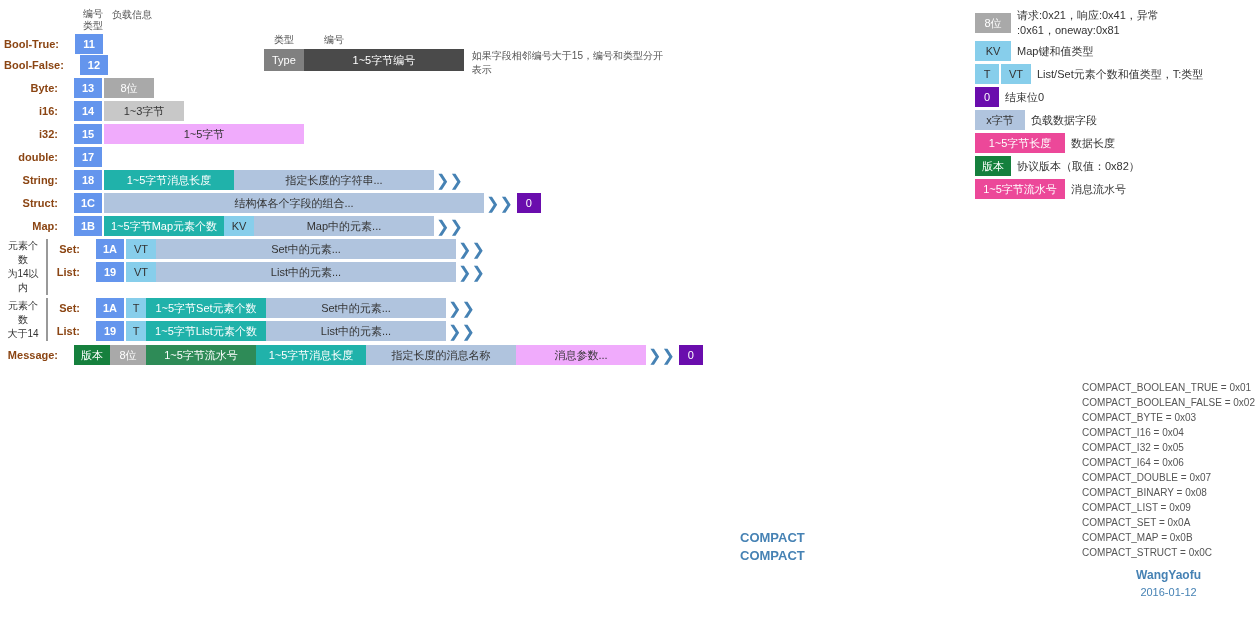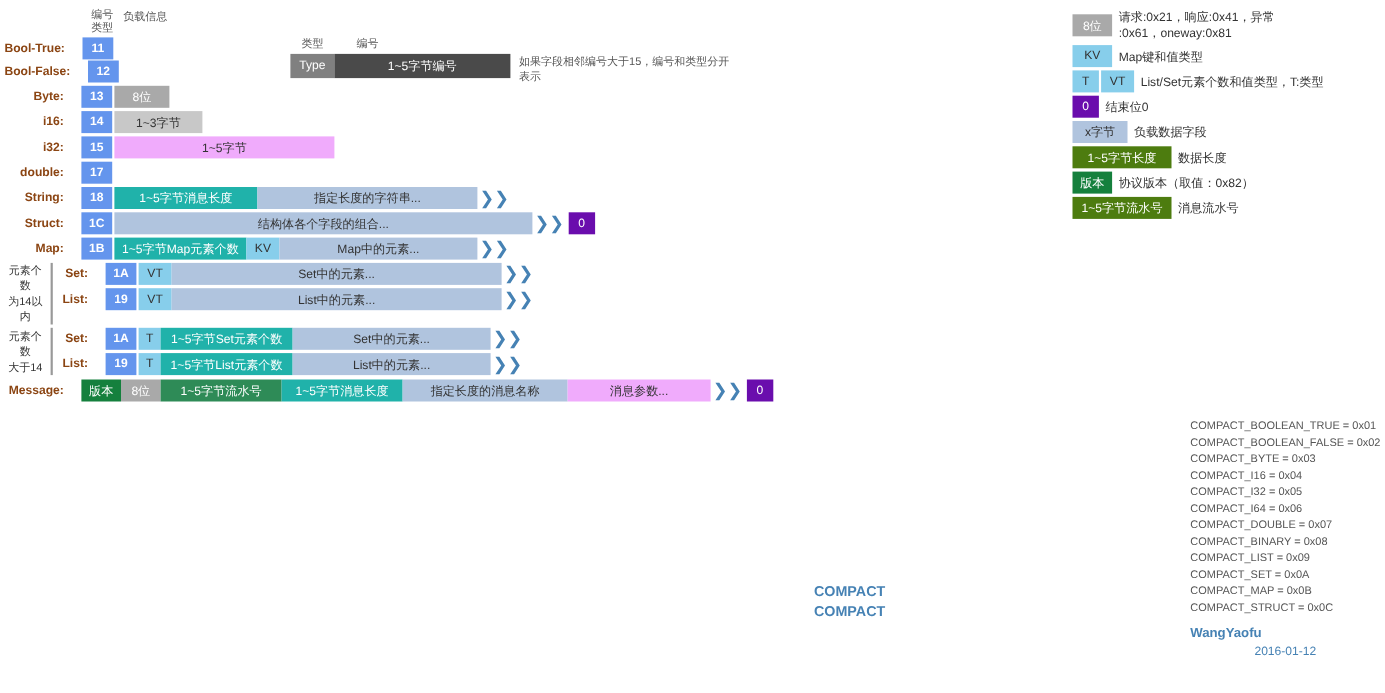--- a/index.html
+++ b/index.html
@@ -45,21 +45,21 @@
       align-items: center;
       justify-content: center;
       padding: 2px 6px;
       font-size: 11px;
       height: 20px;
     }
     
     .bg-gray { background: #A9A9A9; color: #fff; }
     .bg-lightgray { background: #C8C8C8; color: #333; }
     .bg-silver { background: #f0abfc; color: #333; text-align: center; }
-    .bg-darkblue { background: #4d7c0f; color: #fff; }
+    .bg-darkblue { background: #ec4899; color: #fff; }
     .bg-teal { background: #20B2AA; color: #fff; }
     .bg-darkgreen { background: #2E8B57; color: #fff; }
     .bg-yellow { background: #15803d; color: #fff; }
     .bg-purple { background: #6A0DAD; color: #fff; }
     .bg-lightblue { background: #87CEEB; color: #333; }
     .bg-skyblue { background: #B0C4DE; color: #333; }
 
     
     .right-panel {
       position: absolute;
@@ -301,20 +301,20 @@
     <div>COMPACT_BYTE          = 0x03</div>
     <div>COMPACT_I16           = 0x04</div>
     <div>COMPACT_I32           = 0x05</div>
     <div>COMPACT_I64           = 0x06</div>
     <div>COMPACT_DOUBLE        = 0x07</div>
     <div>COMPACT_BINARY        = 0x08</div>
     <div>COMPACT_LIST          = 0x09</div>
     <div>COMPACT_SET           = 0x0A</div>
     <div>COMPACT_MAP           = 0x0B</div>
     <div>COMPACT_STRUCT        = 0x0C</div>
-    <div style="margin-top:6px; color:#4682B4; font-weight:bold; font-size:12px; text-align:left;">WangYaofu</div>
+    <div style="margin-top:6px; color:#4682B4; font-weight:bold; font-size:12px; text-align:center;">WangYaofu</div>
     <div style="color:#4682B4; font-size:11px; text-align:center;">2016-01-12</div>
   </div>
 
   <div style="position:absolute; left:740px; top:530px; color:#4682B4; font-weight:bold; font-size:13px;">COMPACT</div>
   <div style="position:absolute; left:740px; top:548px; color:#4682B4; font-weight:bold; font-size:13px;">COMPACT</div>
 
 </div>
 
 </body></html>

